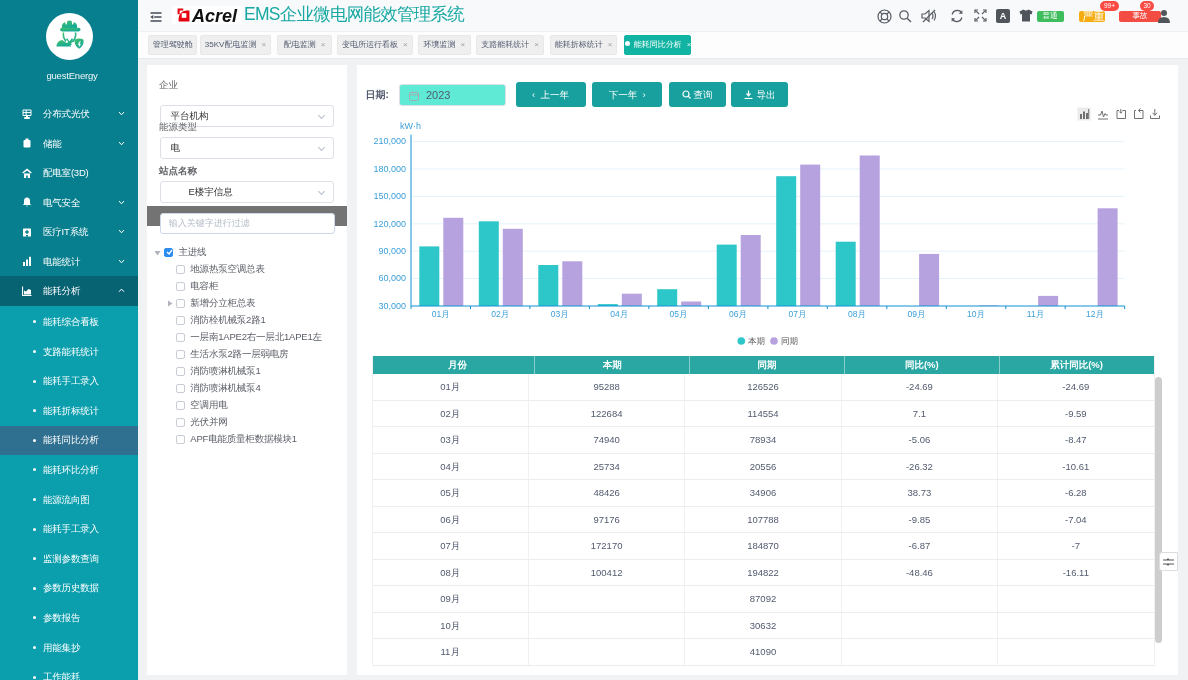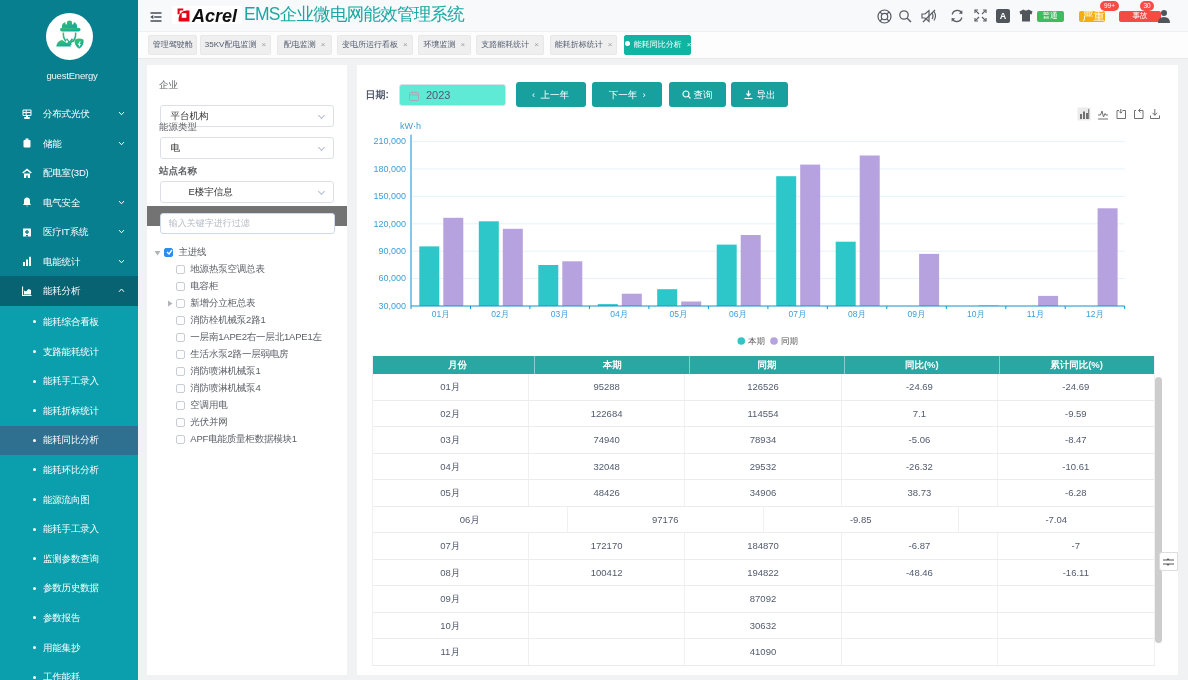--- a/index.html
+++ b/index.html
@@ -454,35 +454,36 @@
       </div>
 <div class="rrow">
         <div class="cell">03月</div>
         <div class="cell">74940</div>
         <div class="cell">78934</div>
         <div class="cell">-5.06</div>
         <div class="cell">-8.47</div>
       </div>
 <div class="rrow">
         <div class="cell">04月</div>
-        <div class="cell">32048</div>
-        <div class="cell">29532</div>
+        <div class="cell">25734</div>
+        <div class="cell">20556</div>
         <div class="cell">-26.32</div>
         <div class="cell">-10.61</div>
       </div>
 <div class="rrow">
         <div class="cell">05月</div>
         <div class="cell">48426</div>
         <div class="cell">34906</div>
         <div class="cell">38.73</div>
         <div class="cell">-6.28</div>
       </div>
 <div class="rrow">
         <div class="cell">06月</div>
         <div class="cell">97176</div>
+        <div class="cell">107788</div>
         <div class="cell">-9.85</div>
         <div class="cell">-7.04</div>
       </div>
 <div class="rrow">
         <div class="cell">07月</div>
         <div class="cell">172170</div>
         <div class="cell">184870</div>
         <div class="cell">-6.87</div>
         <div class="cell">-7</div>
       </div>

